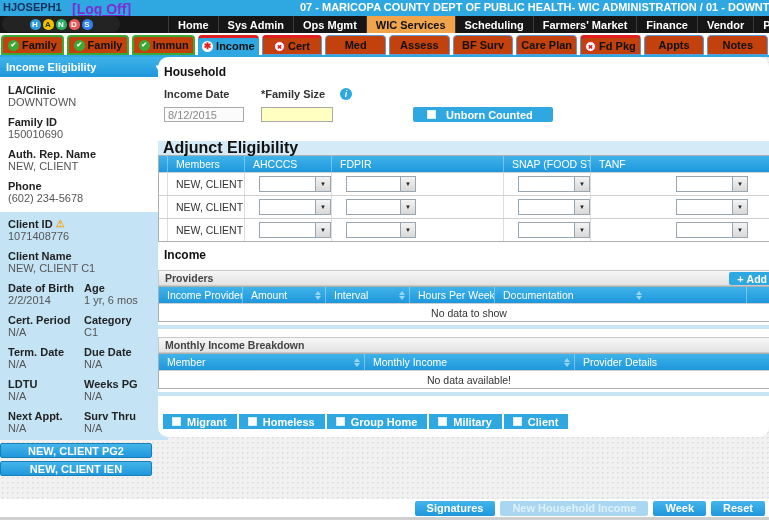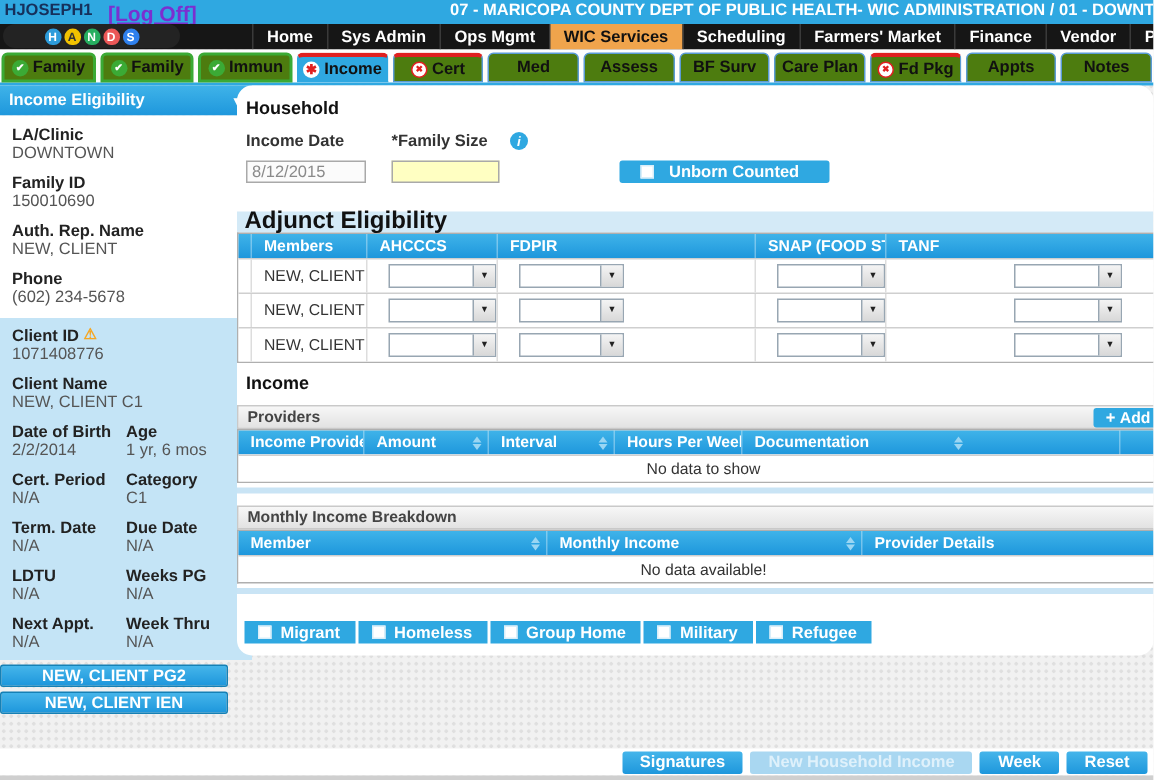--- a/index.html
+++ b/index.html
@@ -19,21 +19,21 @@
   
   .navbar { position:absolute; top:16px; left:0; width:769px; height:17px; background:#161616; display:flex; align-items:stretch; }
   .logo { position:absolute; left:2px; top:0px; width:118px; height:16px; background:#232323; border-radius:9px; display:flex; align-items:center; justify-content:center; gap:2px; }
   .logo .ltr { width:11px; height:11px; border-radius:50% 50% 45% 45%; font-size:8px; font-weight:bold; color:#fff; display:flex; align-items:center; justify-content:center; }
   .ltr.c0{background:#2D9CDB;} .ltr.c1{background:#F2C200; color:#333;} .ltr.c2{background:#27AE60;} .ltr.c3{background:#EB5757;} .ltr.c4{background:#2F80ED;}
   .navitems { display:flex; margin-left:168px; flex:1; }
   .navitem { display:flex; align-items:center; padding:0 9px; font-size:11px; font-weight:bold; color:#FFFFFF; border-left:1px solid #3A3A3A; white-space:nowrap; cursor:pointer; }
   .navitem.active { background:#F0A44C; color:#111; }
   
   .tabbar { position:absolute; top:33px; left:0; width:769px; height:24px; background:#FDFDFD; border-bottom:2px solid #2FA8E1; display:flex; align-items:flex-end; padding:2px 1px 0 1px; gap:3px; }
-  .tab { height:20px; flex:1; display:flex; align-items:center; justify-content:center; gap:3px; background:#4d7c0f; border:1px solid #5B9BD5; border-radius:4px 4px 0 0; font-size:11px; font-weight:bold; color:#111; cursor:pointer; white-space:nowrap; }
+  .tab { height:20px; flex:1; display:flex; align-items:center; justify-content:center; gap:3px; background:#c2410c; border:1px solid #5B9BD5; border-radius:4px 4px 0 0; font-size:11px; font-weight:bold; color:#111; cursor:pointer; white-space:nowrap; }
   .tab.green { border:2px solid #3BAA35; }
   .tab.redtop { border-top:3px solid #E02020; }
   .tab.selected { background:#2FA8E1; border:1px solid #2FA8E1; border-top:3px solid #E02020; }
   .ticon { width:11px; height:11px; border-radius:50%; display:flex; align-items:center; justify-content:center; flex:0 0 11px; }
   .ticon.check { background:#3BAA35; color:#fff; font-size:7px; }
   .ticon.check::before { content:"✔"; }
   .ticon.asterisk { background:#FFFFFF; color:#E02020; font-size:9px; }
   .ticon.asterisk::before { content:"✱"; }
   .ticon.redx { background:#FFFFFF; border:1.5px solid #E02020; color:#E02020; font-size:6px; }
   .ticon.redx::before { content:"✖"; }
@@ -66,21 +66,21 @@
   .info-icon { position:absolute; left:182px; top:5px; width:12px; height:12px; border-radius:50%; background:#2FA8E1; color:#fff; font-size:9px; font-weight:bold; font-style:italic; display:flex; align-items:center; justify-content:center; cursor:pointer; }
   .info-icon::before { content:"i"; }
   .unborn { position:absolute; left:255px; top:24px; width:140px; height:15px; background:#2FA8E1; border-radius:2px; display:flex; align-items:center; gap:10px; padding-left:14px; cursor:pointer; }
   .cb { width:9px; height:9px; background:#FFFFFF; border:1px solid #D9EEF9; flex:0 0 9px; }
   .unborn .txt, .flag .txt { color:#fff; font-size:11px; font-weight:bold; white-space:nowrap; }
   .secbar-blue { margin-top:10px; height:14px; background:#D4EAF7; display:flex; align-items:center; }
   .secbar-blue span { font-size:16px; font-weight:bold; color:#111; padding-left:5px; }
   
   .tbl { width:620px; border:1px solid #AFAFAF; border-right:none; }
   .thead { display:flex; background:linear-gradient(#3FB3E9,#1E97DC); height:16px; }
-  .th { display:flex; align-items:center; color:#fff; font-size:10.5px; font-weight:bold; padding:0 4px 0 8px; border-left:1px solid rgba(255,255,255,.35); white-space:nowrap; overflow:hidden; cursor:pointer; }
+  .th { display:flex; align-items:center; color:#fff; font-size:10.5px; font-weight:normal; padding:0 4px 0 8px; border-left:1px solid rgba(255,255,255,.35); white-space:nowrap; overflow:hidden; cursor:pointer; }
   .th:first-child { border-left:none; }
   .trow { display:flex; background:#fff; border-top:1px solid #CFCFCF; height:23px; }
   .td { display:flex; align-items:center; font-size:10.5px; color:#333; padding-left:8px; border-left:1px solid #DDD; white-space:nowrap; overflow:hidden;}
   .td:first-child { border-left:none; }
   .emptyrow { background:#fff; border-top:1px solid #CFCFCF; height:18px; display:flex; align-items:center; justify-content:center; font-size:10.5px; color:#333; width:620px; }
   .sort { display:inline-flex; flex-direction:column; align-items:center; margin-left:auto; padding-left:4px; }
   .sort::before { content:""; border:3px solid transparent; border-bottom:4px solid #9AD6F3; border-top:none; margin-bottom:1px; }
   .sort::after { content:""; border:3px solid transparent; border-top:4px solid #9AD6F3; border-bottom:none; }
   
   .ac0{width:8px;padding:0;} .ac1{width:77px;} .ac2{width:87px;} .ac3{width:85px;} .ac4{width:87px;margin-top:32px;} .ac5{width:87px;} .ac6{flex:1;}
@@ -256,21 +256,21 @@
           <div class="lbl">Weeks PG</div>
           <div class="val">N/A</div>
         </div>
     </div>
     <div class="pair" style="margin-bottom:0;">
       <div class="cell">
           <div class="lbl">Next Appt.</div>
           <div class="val">N/A</div>
         </div>
       <div class="cell">
-          <div class="lbl">Week Thru</div>
+          <div class="lbl">Surv Thru</div>
           <div class="val">N/A</div>
         </div>
     </div>
   </div>
   <div class="sb-btn">NEW, CLIENT PG2</div>
   <div class="sb-btn">NEW, CLIENT IEN</div>
 </div>
 
 <div class="main">
   <div class="panel">
@@ -465,21 +465,21 @@
       <div class="flag">
           <span class="cb"></span>
           <span class="txt">Group Home</span>
         </div>
       <div class="flag">
           <span class="cb"></span>
           <span class="txt">Military</span>
         </div>
       <div class="flag">
           <span class="cb"></span>
-          <span class="txt">Refugee</span>
+          <span class="txt">Client</span>
         </div>
     </div>
   </div>
 </div>
 
 <div class="footer">
   <div class="fbtn">Signatures</div>
   <div class="fbtn disabled">New Household Income</div>
   <div class="fbtn">Week</div>
   <div class="fbtn">Reset</div>

